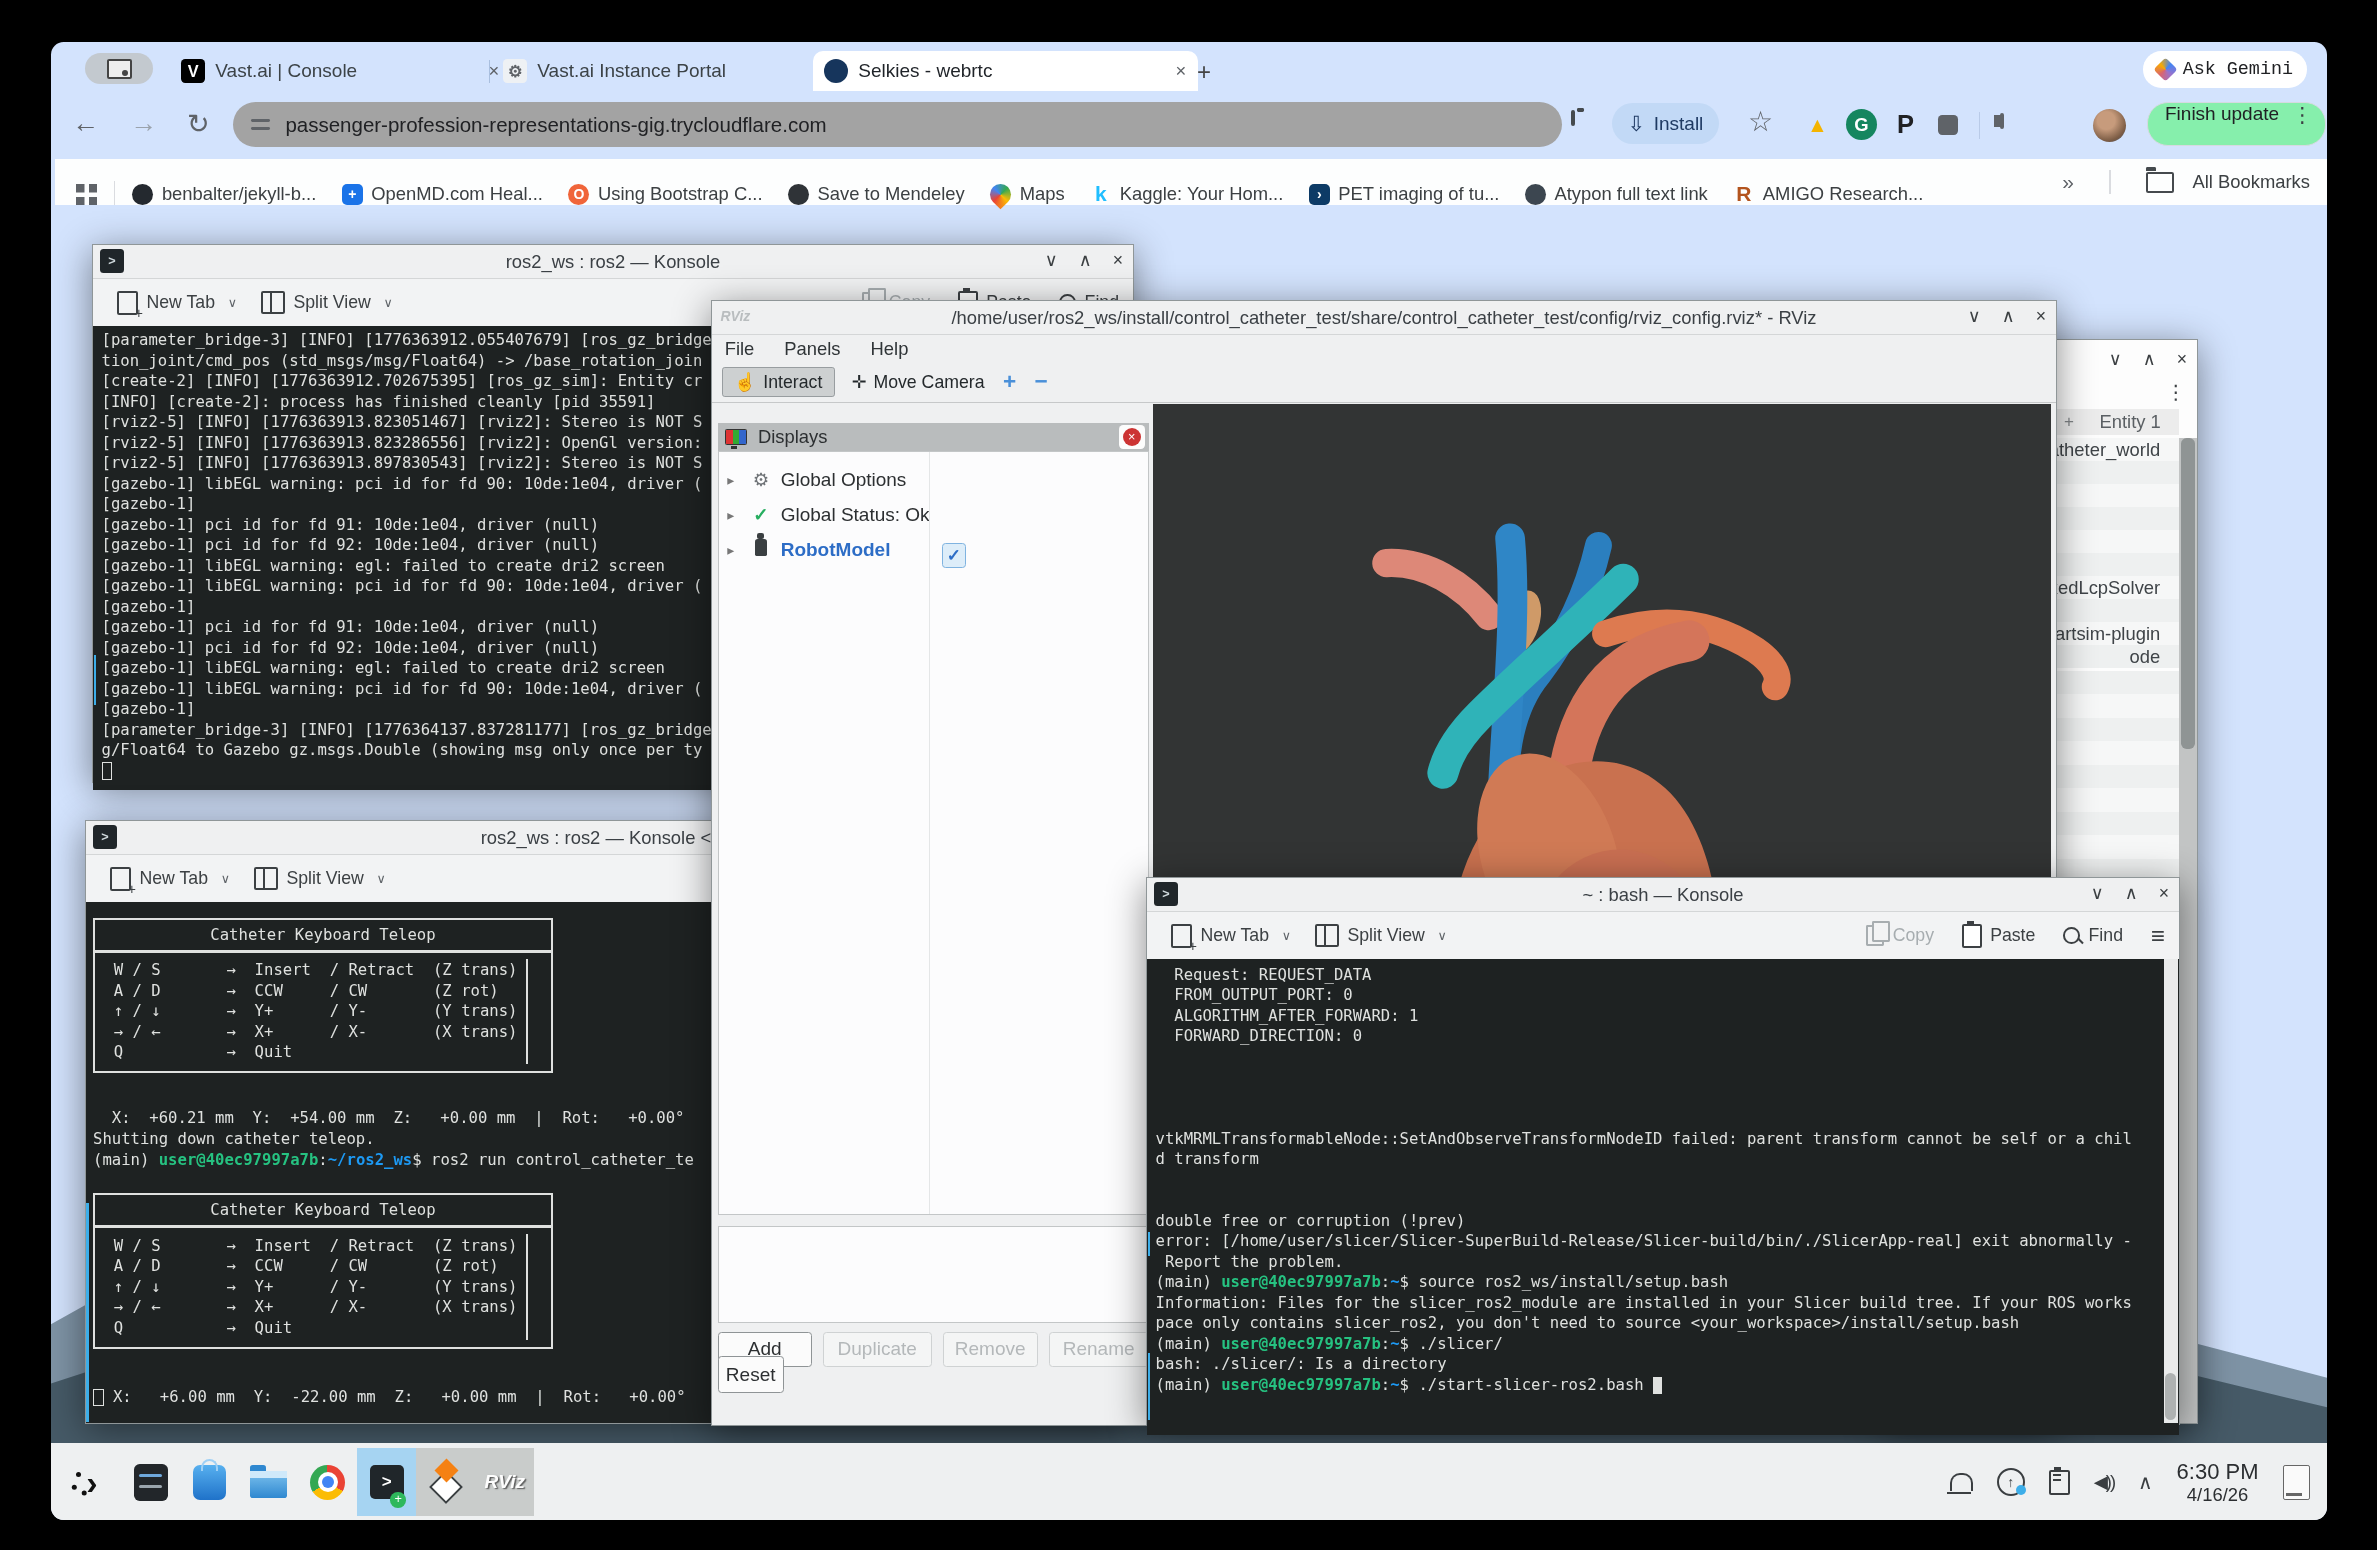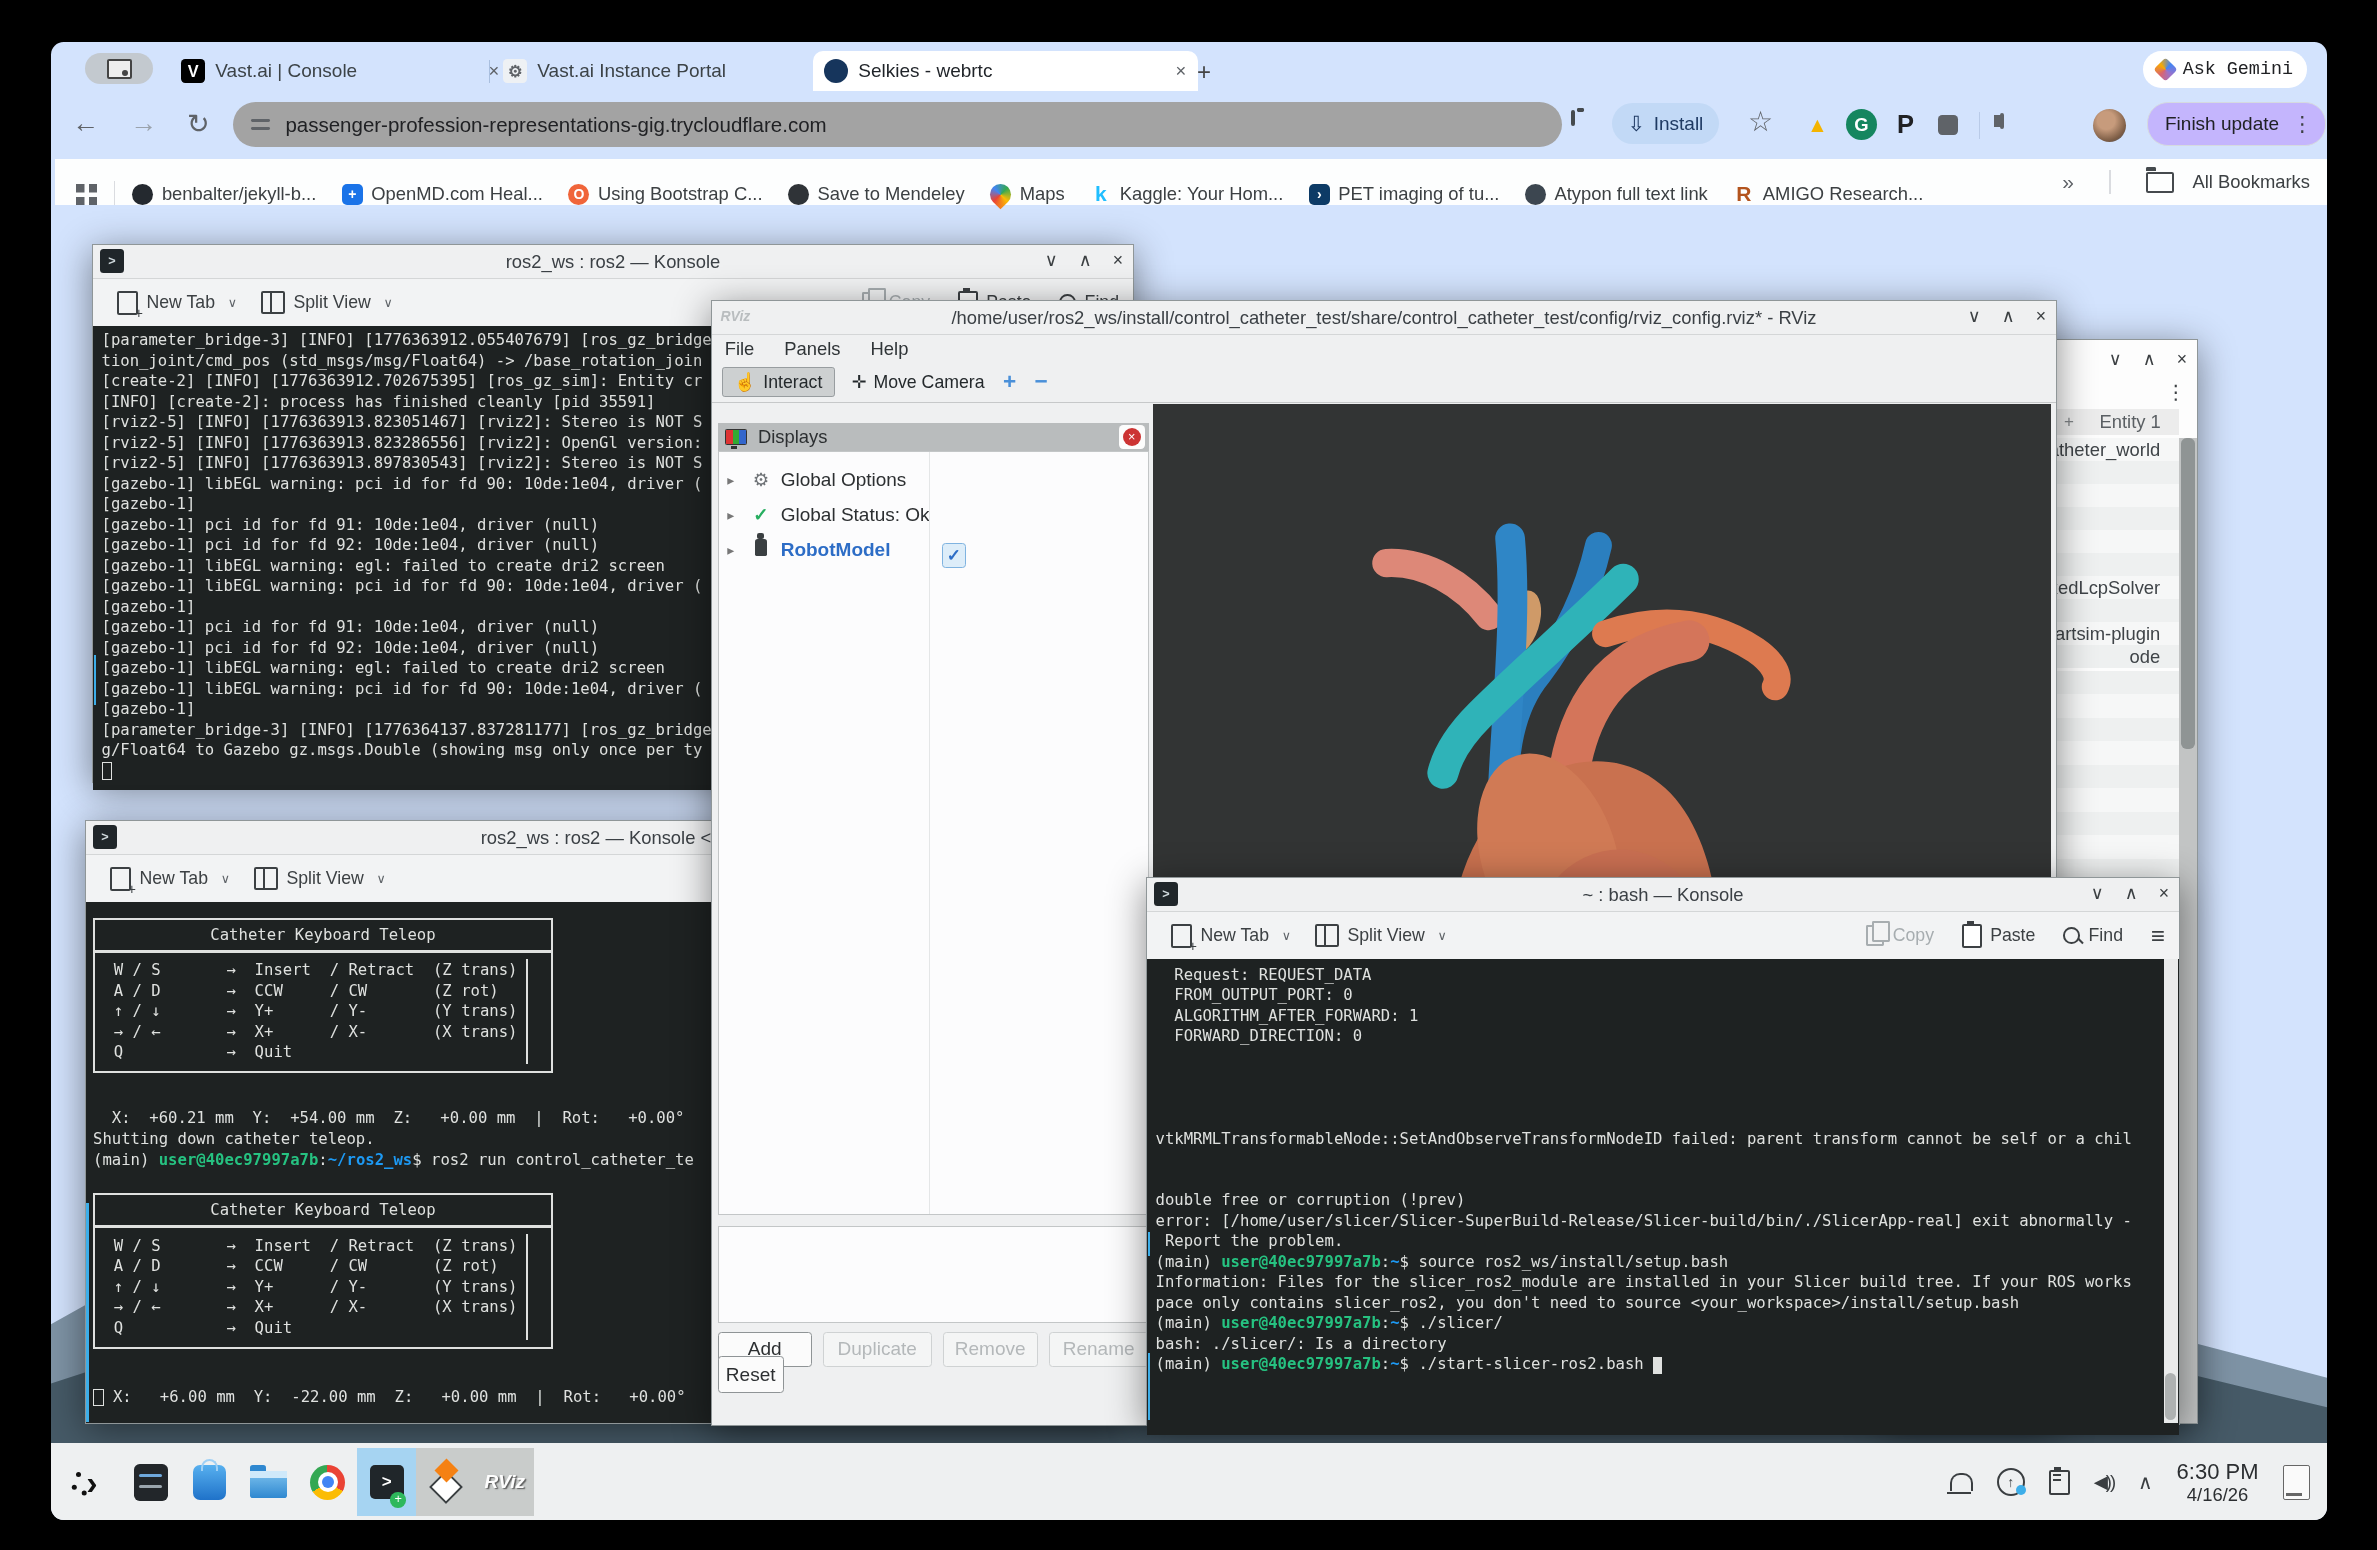--- a/index.html
+++ b/index.html
@@ -38,22 +38,22 @@
   .clip-ic{width:18.4px;height:22.6px;border:2.1px solid #454a4e;border-radius:2.8px;position:relative;background:transparent;}
   .clip-ic:before{content:"";position:absolute;left:3.5px;top:-4.2px;width:7px;height:4.2px;background:#454a4e;border-radius:1.4px;}
   .installpill{position:absolute;top:11.3px;height:41px;background:#c2d9f6;border-radius:20.5px;display:flex;
     align-items:center;padding:0 15.6px;font-size:19px;color:#1f3a63;}
   .ext-ic{position:absolute;top:17px;width:31px;height:31px;display:flex;align-items:center;justify-content:center;
     font-size:21px;font-weight:bold;}
   .vdiv{position:absolute;top:20px;width:1.4px;height:27px;background:#b9cbe8;}
   .sidepanel{width:25.5px;height:20px;border:2.1px solid #5f6368;border-radius:4.2px;position:relative;}
   .sidepanel:after{content:"";position:absolute;right:0;top:0;bottom:0;width:7.8px;background:#5f6368;}
   .avatar{width:33px;height:33px;border-radius:50%;background:radial-gradient(circle at 40% 35%,#c79b7c 30%,#7a5b44 70%,#3d5a7a);}
-  .finishpill{position:absolute;top:10px;height:42px;background:#c4b5fd;border:0.7px solid #d5dae0;border-radius:21px;
-    display:flex;align-items:center;padding:0 12.7px 0 17px;font-size:19px;color:#202124;}
+  .finishpill{position:absolute;top:10px;height:42px;background:#86efac;border:0.7px solid #d5dae0;border-radius:21px;
+    display:flex;align-items:flex-start;padding:0 12.7px 0 17px;font-size:19px;color:#202124;}
   
   #bookmarks{position:absolute;left:4px;top:117px;width:100%;height:46px;background:#fdfefe;display:flex;align-items:flex-end;}
   .appsgrid{width:21px;height:21px;margin-left:21px;
     background:
      linear-gradient(#5f6368,#5f6368) 0 0/8.5px 8.5px no-repeat,
      linear-gradient(#5f6368,#5f6368) 12.7px 0/8.5px 8.5px no-repeat,
      linear-gradient(#5f6368,#5f6368) 0 12.7px/8.5px 8.5px no-repeat,
      linear-gradient(#5f6368,#5f6368) 12.7px 12.7px/8.5px 8.5px no-repeat;}
   .bmdiv{width:1.4px;height:24px;background:#dadce0;margin:0 17px;}
   #bmlist{display:flex;align-items:center;gap:25.5px;}
@@ -605,20 +605,21 @@
 
       <div class="tline">  Request: REQUEST_DATA</div>
           <div class="tline">  FROM_OUTPUT_PORT: 0</div>
           <div class="tline">  ALGORITHM_AFTER_FORWARD: 1</div>
           <div class="tline">  FORWARD_DIRECTION: 0</div>
           <div class="tline"></div>
           <div class="tline"></div>
           <div class="tline"></div>
           <div class="tline"></div>
           <div class="tline">vtkMRMLTransformableNode::SetAndObserveTransformNodeID failed: parent transform cannot be self or a chil</div>
+          <div class="tline">d transform</div>
           <div class="tline"></div>
           <div class="tline"></div>
           <div class="tline">double free or corruption (!prev)</div>
           <div class="tline">error: [/home/user/slicer/Slicer-SuperBuild-Release/Slicer-build/bin/./SlicerApp-real] exit abnormally -</div>
           <div class="tline"> Report the problem.</div>
           <div class="tline"><span>(main) </span><span class="c-g">user@40ec97997a7b</span><span>:</span><span class="c-b">~</span><span>$ source ros2_ws/install/setup.bash</span></div>
           <div class="tline">Information: Files for the slicer_ros2_module are installed in your Slicer build tree. If your ROS works</div>
           <div class="tline">pace only contains slicer_ros2, you don't need to source &lt;your_workspace&gt;/install/setup.bash</div>
           <div class="tline"><span>(main) </span><span class="c-g">user@40ec97997a7b</span><span>:</span><span class="c-b">~</span><span>$ ./slicer/</span></div>
           <div class="tline">bash: ./slicer/: Is a directory</div>

